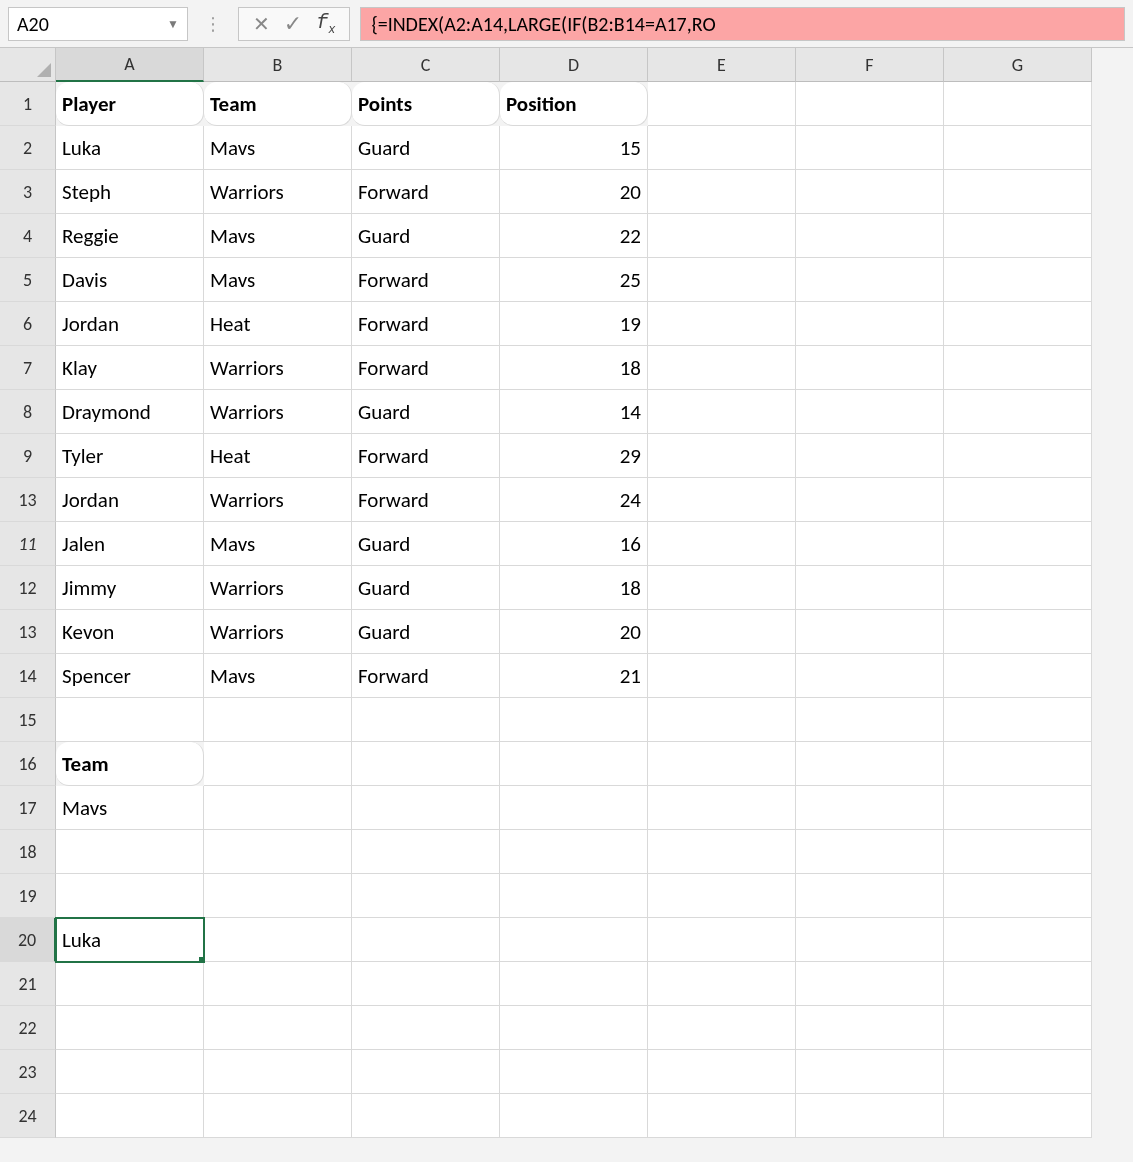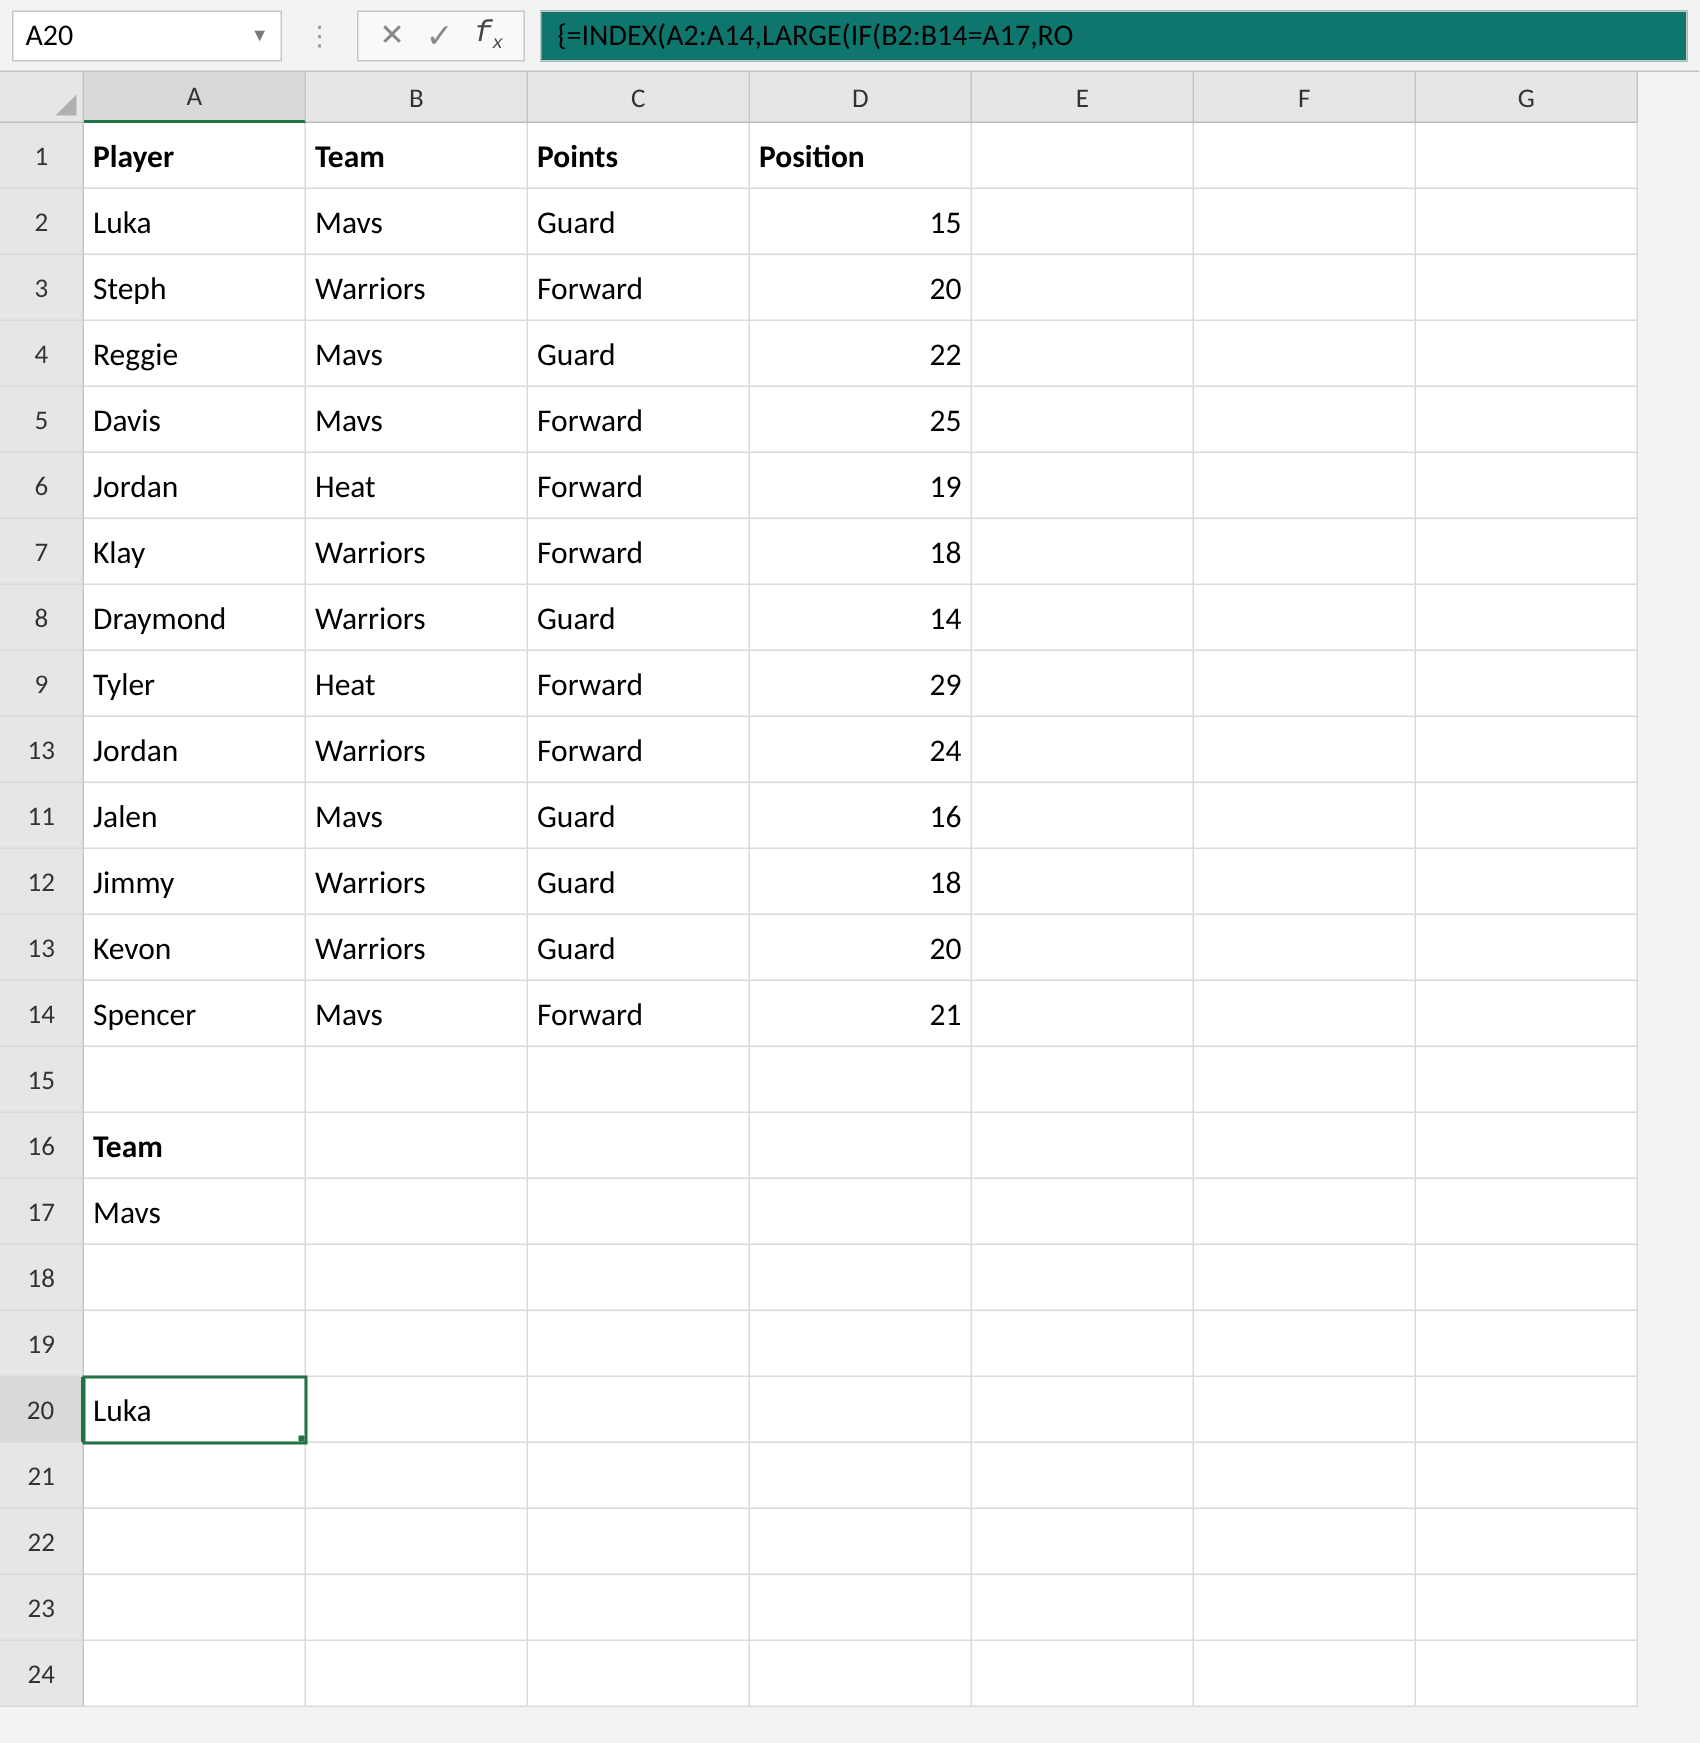--- a/index.html
+++ b/index.html
@@ -51,21 +51,21 @@
     height: 34px;
     padding: 0 14px;
   }
   .fbar-icons .x  { color: #888; font-size: 20px; font-weight: 300; }
   .fbar-icons .ck { color: #888; font-size: 22px; font-weight: 300; }
   .fbar-icons .fx { font-style: italic; font-family: Liberation Mono, monospace; font-size: 20px; color: #444; }
   .fbar-icons .fx sub { font-size: 12px; font-style: italic; }
   .formula-input {
     flex: 1;
     height: 34px;
-    background: #0f766e;
+    background: #fca5a5;
     border: 1px solid #c6c6c6;
     padding: 0 10px;
     font-size: 20px;
     white-space: nowrap;
     overflow: hidden;
     display: flex;
     align-items: center;
   }
   .corner {
     width: 56px;
@@ -132,21 +132,21 @@
     overflow: hidden;
     white-space: nowrap;
   }
   .w-A { width: 148px; }
   .w-B { width: 148px; }
   .w-C { width: 148px; }
   .w-D { width: 148px; }
   .w-E { width: 148px; }
   .w-F { width: 148px; }
   .w-G { width: 148px; }
-  .bold { font-weight: 700; }
+  .bold { font-weight: 700; border-radius: 13px; }
   .right { justify-content: flex-end; }
 
   .selected-cell {
     outline: 2px solid #217346;
     outline-offset: -1px;
     position: relative;
   }
   .selected-cell::after {
     content: "";
     position: absolute;
@@ -286,21 +286,21 @@
         <div class="row-h" style="height: 44px;">13</div>
         <div class="cell w-A">Jordan</div>
         <div class="cell w-B">Warriors</div>
         <div class="cell w-C">Forward</div>
         <div class="cell w-D right">24</div>
         <div class="cell w-E"></div>
         <div class="cell w-F"></div>
         <div class="cell w-G"></div>
       </div>
       <div class="row">
-        <div class="row-h" style="height: 44px;">11</div>
+        <div class="row-h" style="height: 44px; font-style: italic;">11</div>
         <div class="cell w-A">Jalen</div>
         <div class="cell w-B">Mavs</div>
         <div class="cell w-C">Guard</div>
         <div class="cell w-D right">16</div>
         <div class="cell w-E"></div>
         <div class="cell w-F"></div>
         <div class="cell w-G"></div>
       </div>
       <div class="row">
         <div class="row-h" style="height: 44px;">12</div>

